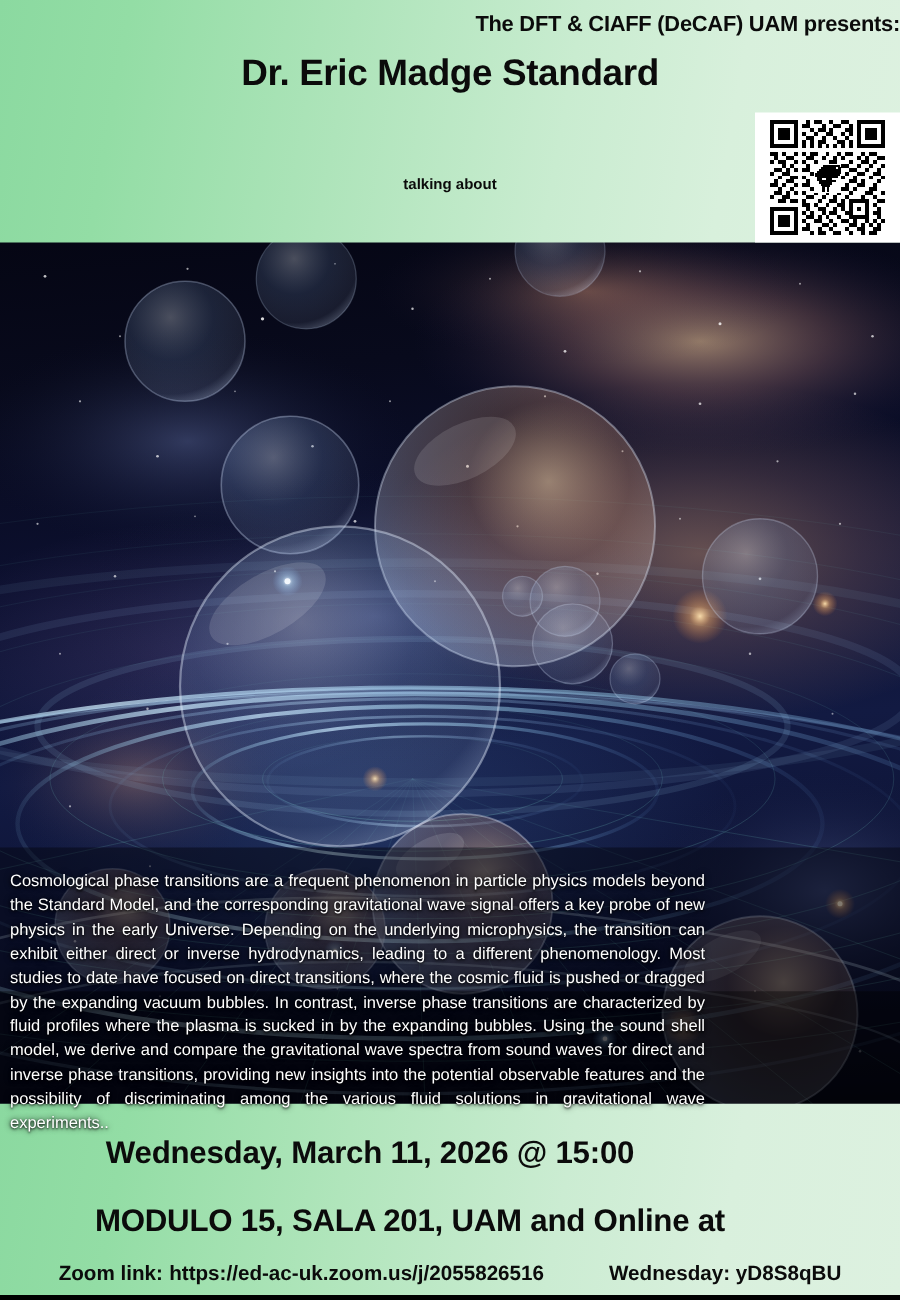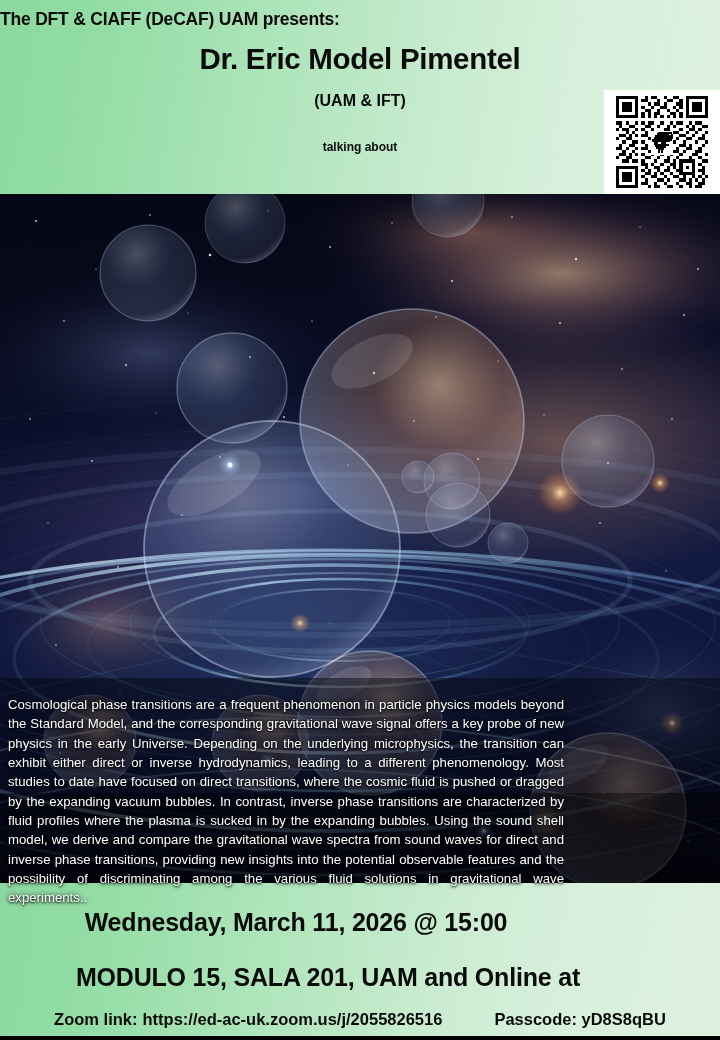--- a/index.html
+++ b/index.html
@@ -17,21 +17,21 @@
   }
 
   
   .header{
     position:absolute; left:0; top:0; width:720px; height:194px;
     background:linear-gradient(100deg,#8bd9a0 0%,#93dda5 14%,#aee4ba 38%,#c9ecd0 62%,#d8f0dc 80%,#ddf1e0 100%);
     z-index:3;
   }
   .hdr-line1{
     position:absolute; left:0; top:9px; width:720px;
-    text-align:left; font-size:17.5px; font-weight:bold; color:#0b0b0b;
+    text-align:right; font-size:17.5px; font-weight:bold; color:#0b0b0b;
     letter-spacing:-0.2px;
   }
   .hdr-speaker{
     position:absolute; left:0; top:42px; width:720px;
     text-align:center; font-size:29.5px; font-weight:bold; color:#0b0b0b;
     letter-spacing:-0.3px;
   }
   .hdr-affil{
     position:absolute; left:0; top:92px; width:720px;
     text-align:center; font-size:16px; font-weight:bold; color:#0b0b0b;
@@ -317,22 +317,21 @@
       <rect x="0" y="485" width="720" height="205" fill="#03050f" opacity=".50"></rect>
       <rect x="0" y="600" width="720" height="90" fill="#000000" opacity=".38"></rect>
     </svg>
   </div>
 
 
   <div class="abstract">Cosmological phase transitions are a frequent phenomenon in particle physics models beyond the Standard Model, and the corresponding gravitational wave signal offers a key probe of new physics in the early Universe. Depending on the underlying microphysics, the transition can exhibit either direct or inverse hydrodynamics, leading to a different phenomenology. Most studies to date have focused on direct transitions, where the cosmic fluid is pushed or dragged by the expanding vacuum bubbles. In contrast, inverse phase transitions are characterized by fluid profiles where the plasma is sucked in by the expanding bubbles. Using the sound shell model, we derive and compare the gravitational wave spectra from sound waves for direct and inverse phase transitions, providing new insights into the potential observable features and the possibility of discriminating among the various fluid solutions in gravitational wave experiments..</div>
 
   <div class="header">
     <div class="hdr-line1">The DFT &amp; CIAFF (DeCAF) UAM presents:</div>
-    <div class="hdr-speaker">Dr. Eric Model Pimentel</div>
-    <div class="hdr-affil">(UAM &amp; IFT)</div>
+    <div class="hdr-speaker">Dr. Eric Madge Standard</div>
     <div class="hdr-talking">talking about</div>
 
     <div class="qr-box">
       <div class="qr-inner">
         <svg class="qr-svg" viewBox="0 0 29 29" shape-rendering="crispEdges">
           <rect width="29" height="29" fill="#fff"></rect>
           <g fill="#000">
 
             <rect x="0" y="0" width="7" height="1"></rect>
               <rect x="0" y="6" width="7" height="1"></rect>
@@ -564,19 +563,19 @@
     </div>
   </div>
 
   <div class="footer">
     <div class="ftr-date">Wednesday, March 11, 2026 @ 15:00</div>
     <div class="ftr-place">MODULO 15, SALA 201, UAM and Online at</div>
     <div class="ftr-links">
       <div>
         <span class="ftr-zoom-label">Zoom link:</span><span>https://ed-ac-uk.zoom.us/j/2055826516</span>
       </div>
-      <div>Passcode: yD8S8qBU</div>
+      <div>Wednesday: yD8S8qBU</div>
     </div>
   </div>
 
   <div class="bottom-rule"></div>
 
 </div>
 
 </body></html>

